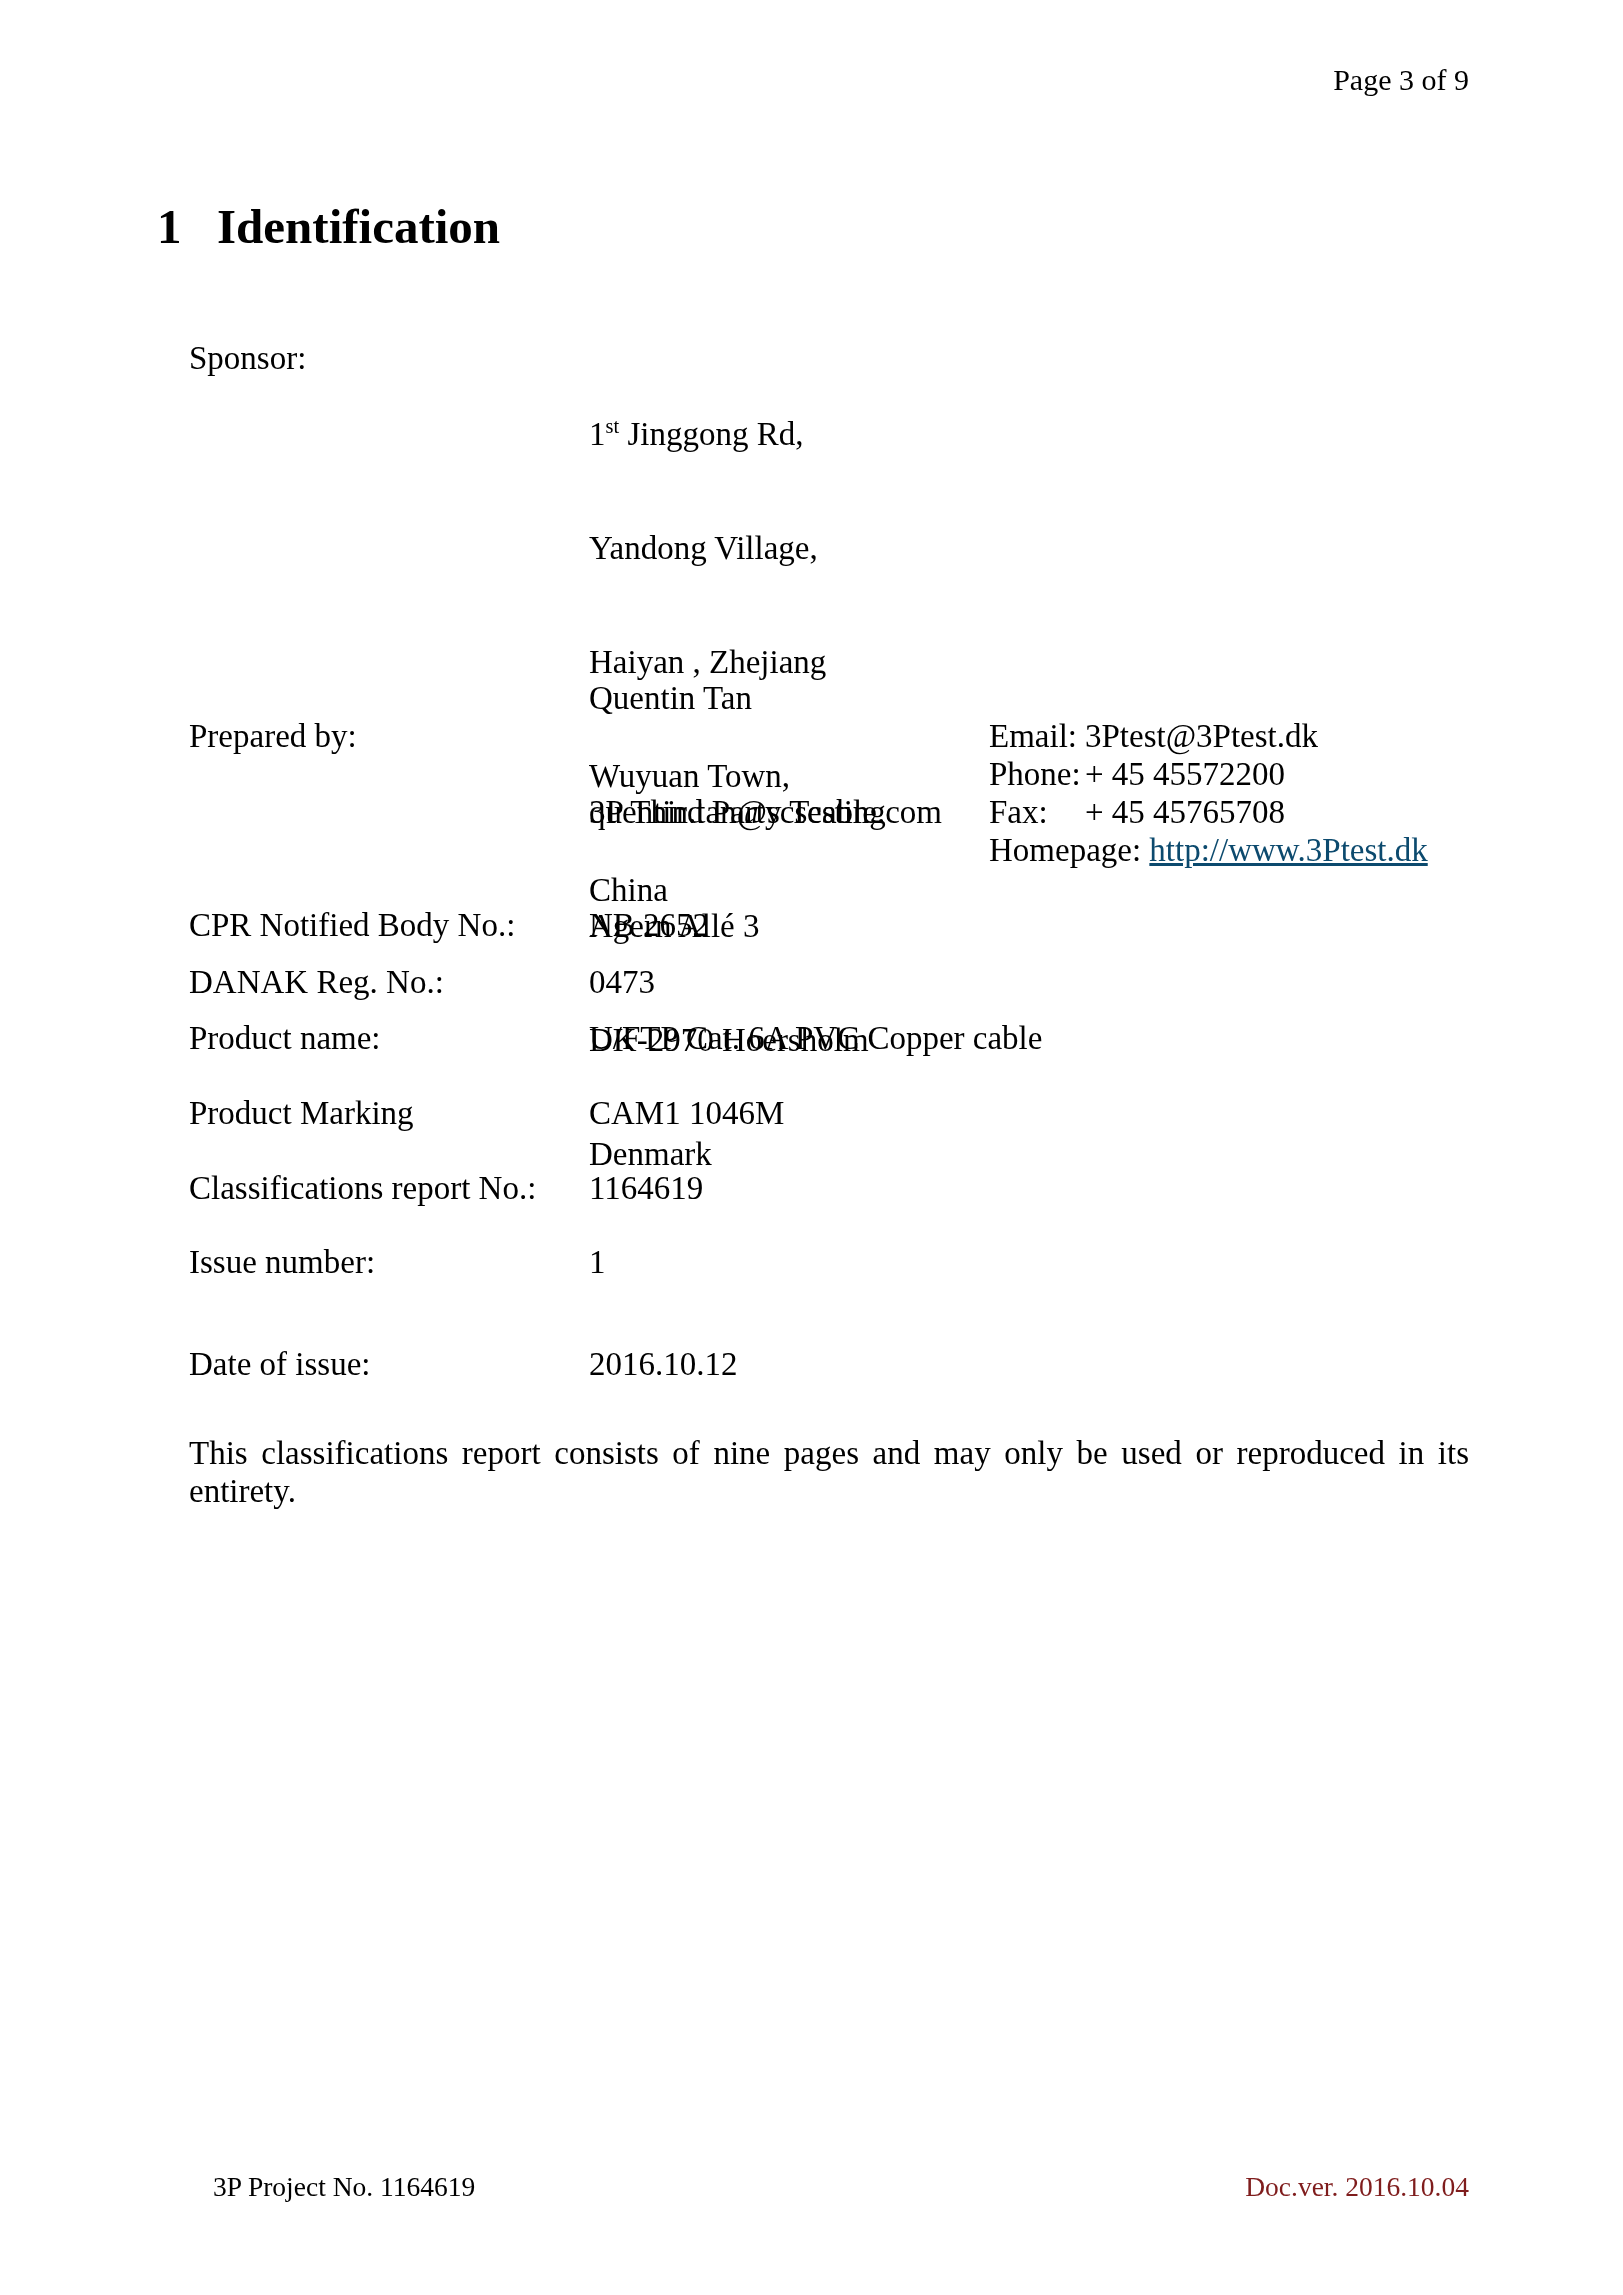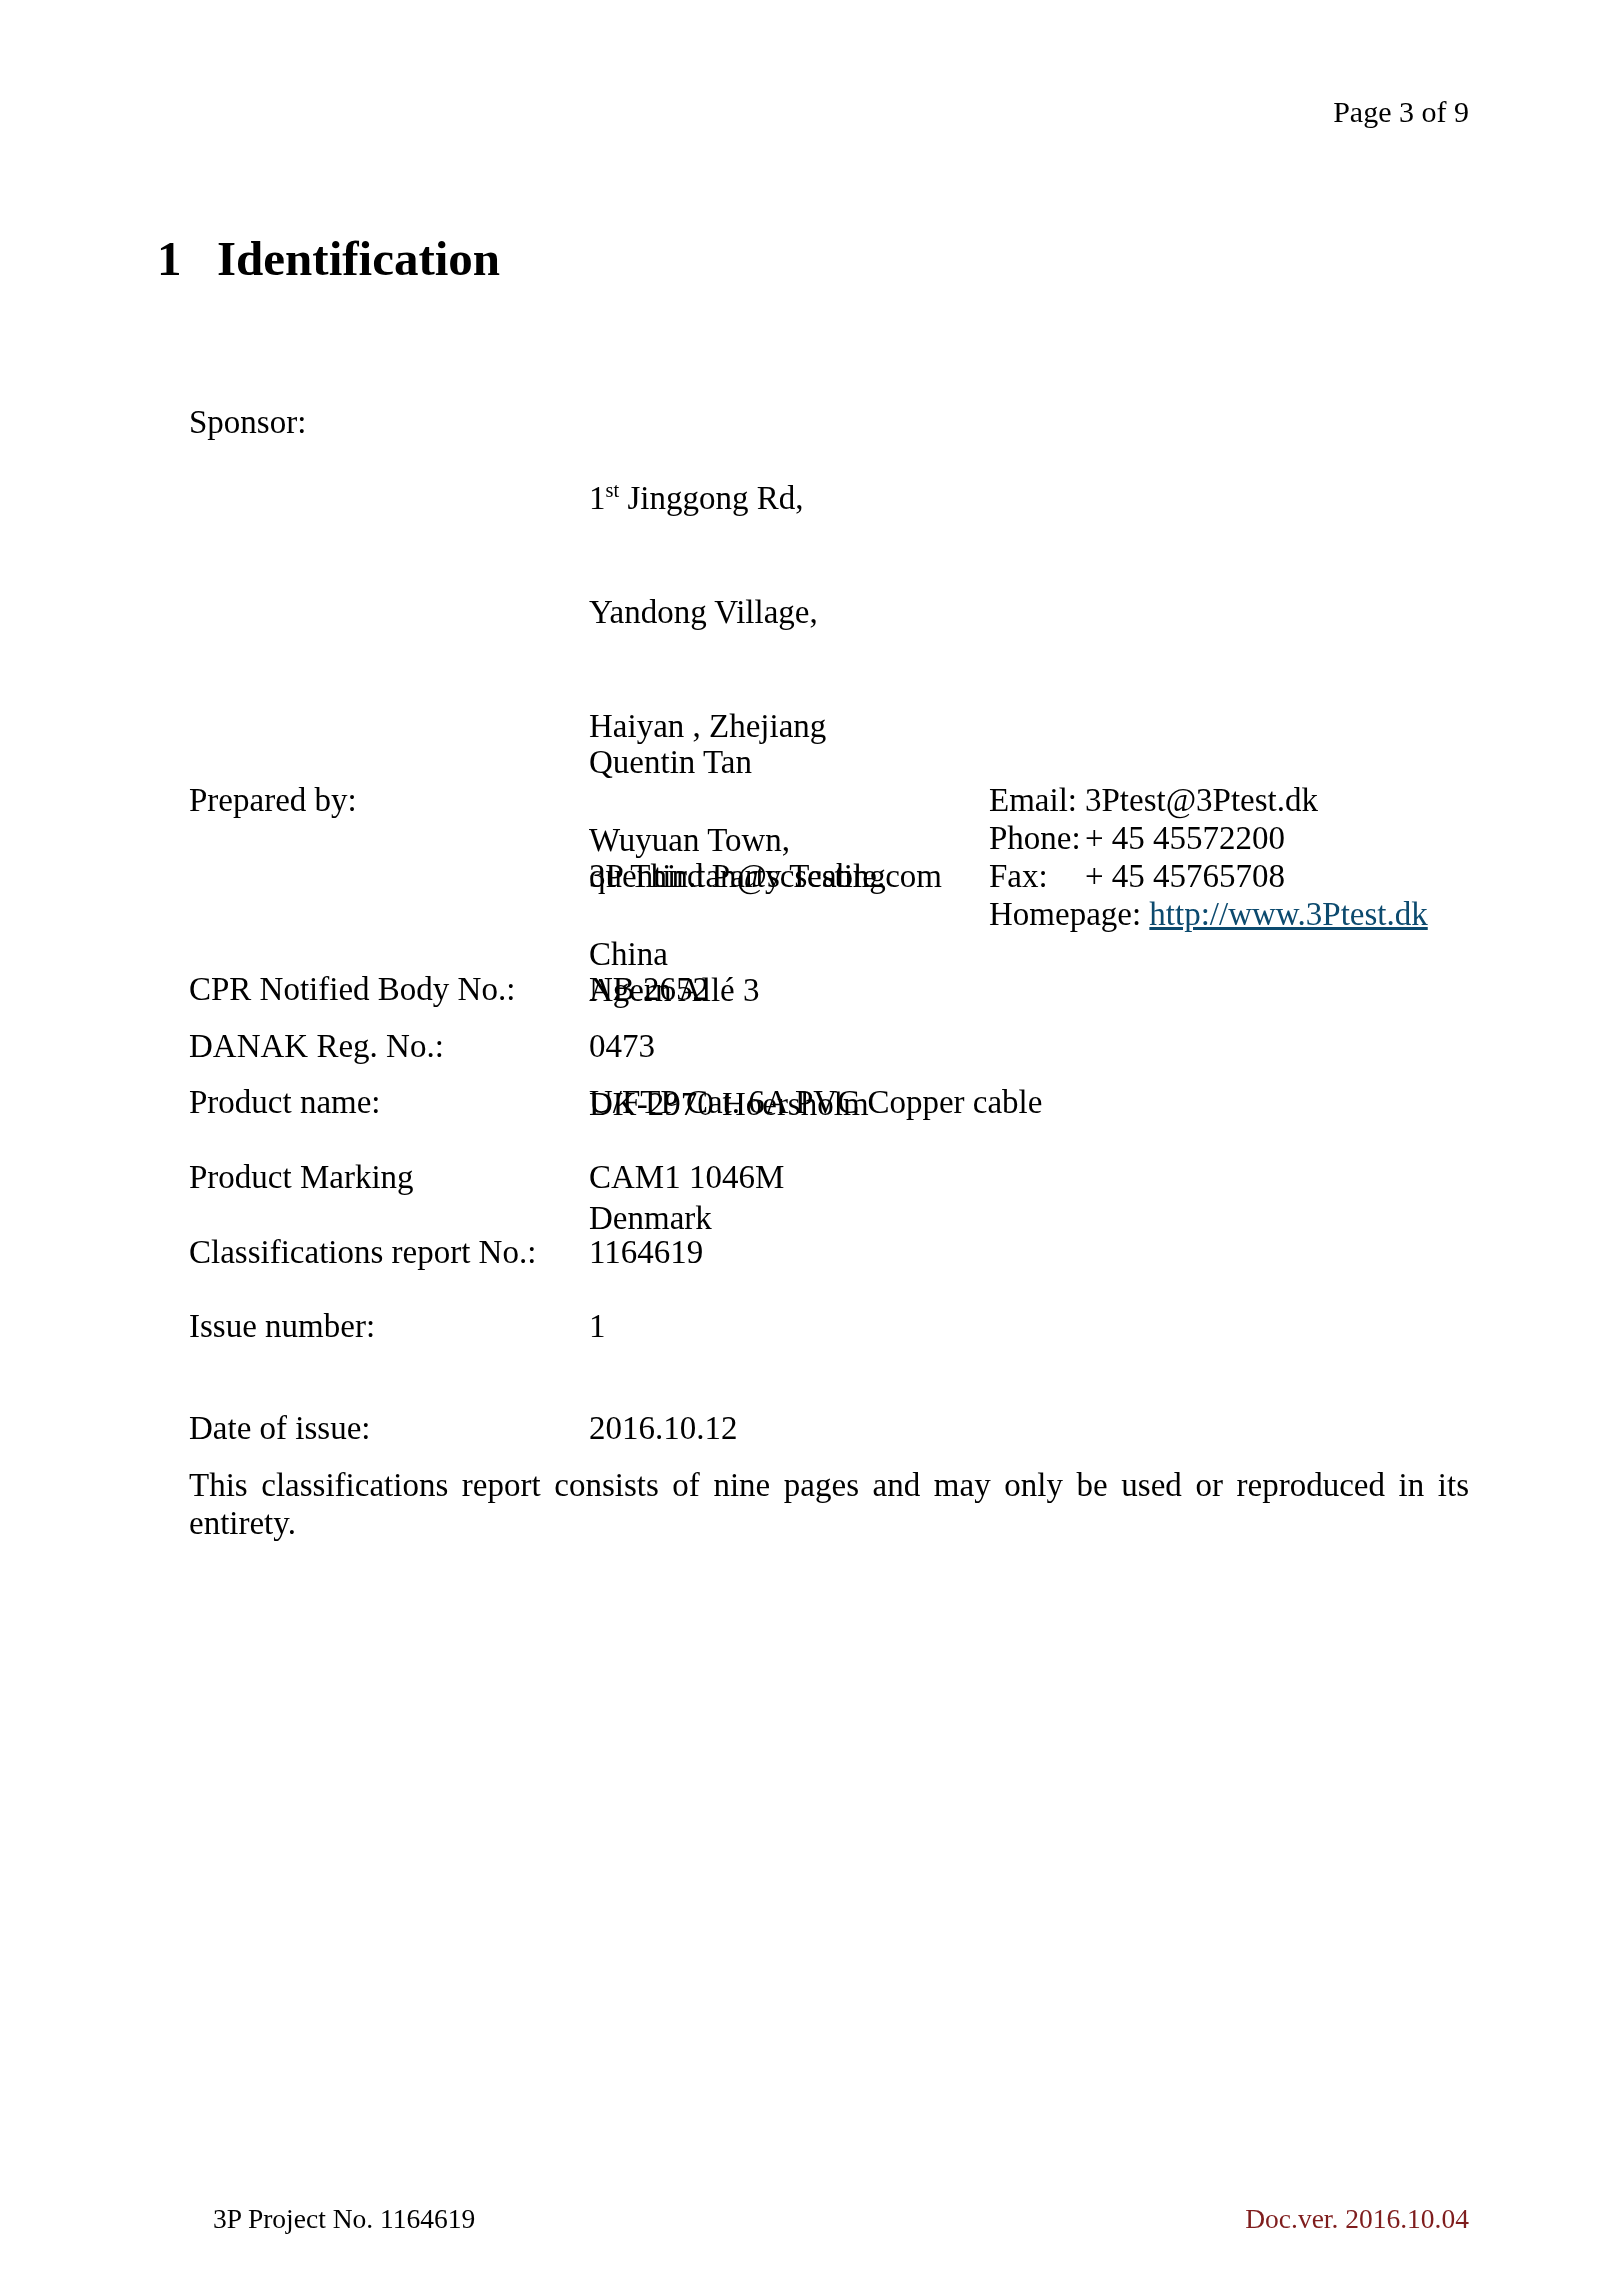--- a/index.html
+++ b/index.html
@@ -11,21 +11,21 @@
     position: relative;
     width: 1623px;
     height: 2295px;
     background: #ffffff;
     font-family: "Liberation Serif", "DejaVu Serif", serif;
     font-size: 33px;
     line-height: 38px;
     color: #000000;
     overflow: hidden;
   }
-  .abs { position: absolute; margin-top: 32px; }
+  .abs { position: absolute; }
 
   .page-number {
     top: 63px;
     right: 154px;
     font-size: 30px;
     line-height: 34px;
   }
 
   .heading {
     top: 200px;

